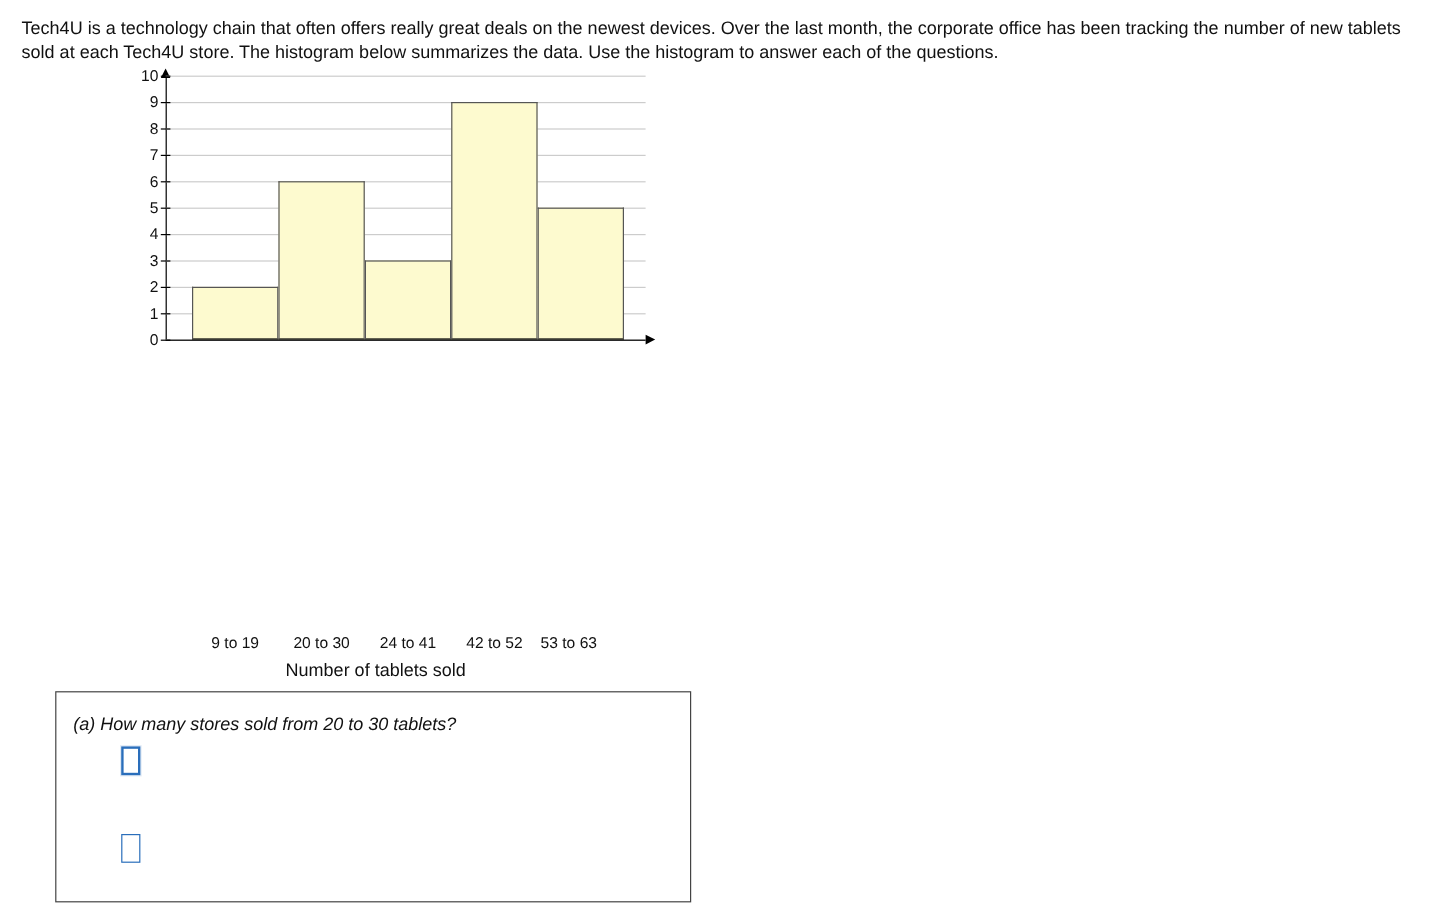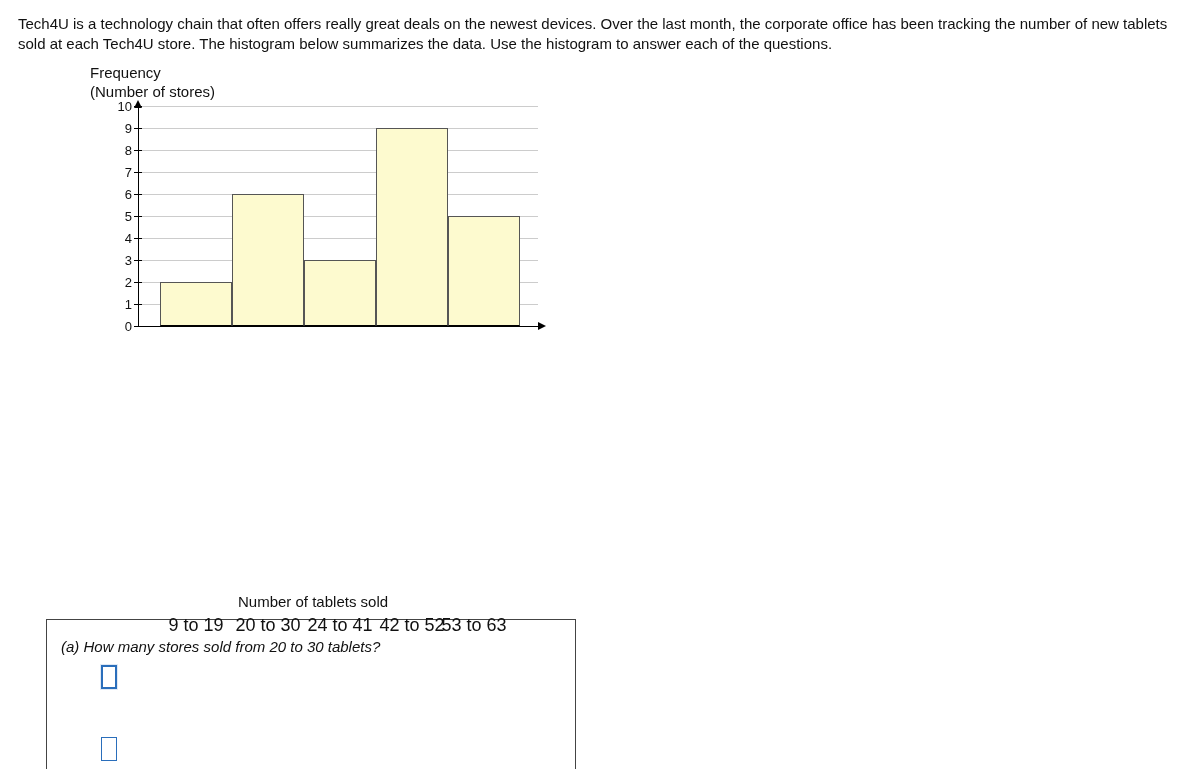--- a/index.html
+++ b/index.html
@@ -57,23 +57,22 @@
     position:absolute; bottom:0;
     background:#fdfacf;
     border:1px solid #555;
     border-bottom:1px solid #000;
   }
   .x-labels {
     position:relative; margin-left:70px; width:400px; height:20px;
     margin-top:235px;
   }
   .xlab {
-    position:absolute; top:0; text-align:center; font-size:18px;
+    position:absolute; top:0; text-align:center; font-size:13px;
     transform: translateX(-50%);
-    margin-top: 44px;
   }
 
   .questions {
     margin: 28px 0 0 28px;
     border: 1px solid #444;
     width: 530px;
     padding: 6px 0 22px 0;
   }
   .q { padding: 12px 14px 0 14px; font-style: italic; }
   .ans {
@@ -88,24 +87,20 @@
     border: 2px solid #2a6ebb;
     box-shadow: 0 0 0 1px rgba(42,110,187,0.15);
   }
 </style>
 </head>
 <body>
 
 <div class="intro">Tech4U is a technology chain that often offers really great deals on the newest devices. Over the last month, the corporate office has been tracking the number of new tablets sold at each Tech4U store. The histogram below summarizes the data. Use the histogram to answer each of the questions.</div>
 
 <div class="chart-wrap">
-  <div class="y-title">
-    <span>Frequency</span><br>
-    <span>(Number of stores)</span>
-  </div>
 
   <div class="chart-area">
     <div class="arrow-y"></div>
     <div class="axis-line-y"></div>
 
     <div class="y-axis" id="y-axis">
         <div class="y-tick" style="top: 220px;">0</div>
         <div class="y-tick" style="top: 198px;">1</div>
         <div class="y-tick" style="top: 176px;">2</div>
         <div class="y-tick" style="top: 154px;">3</div>

